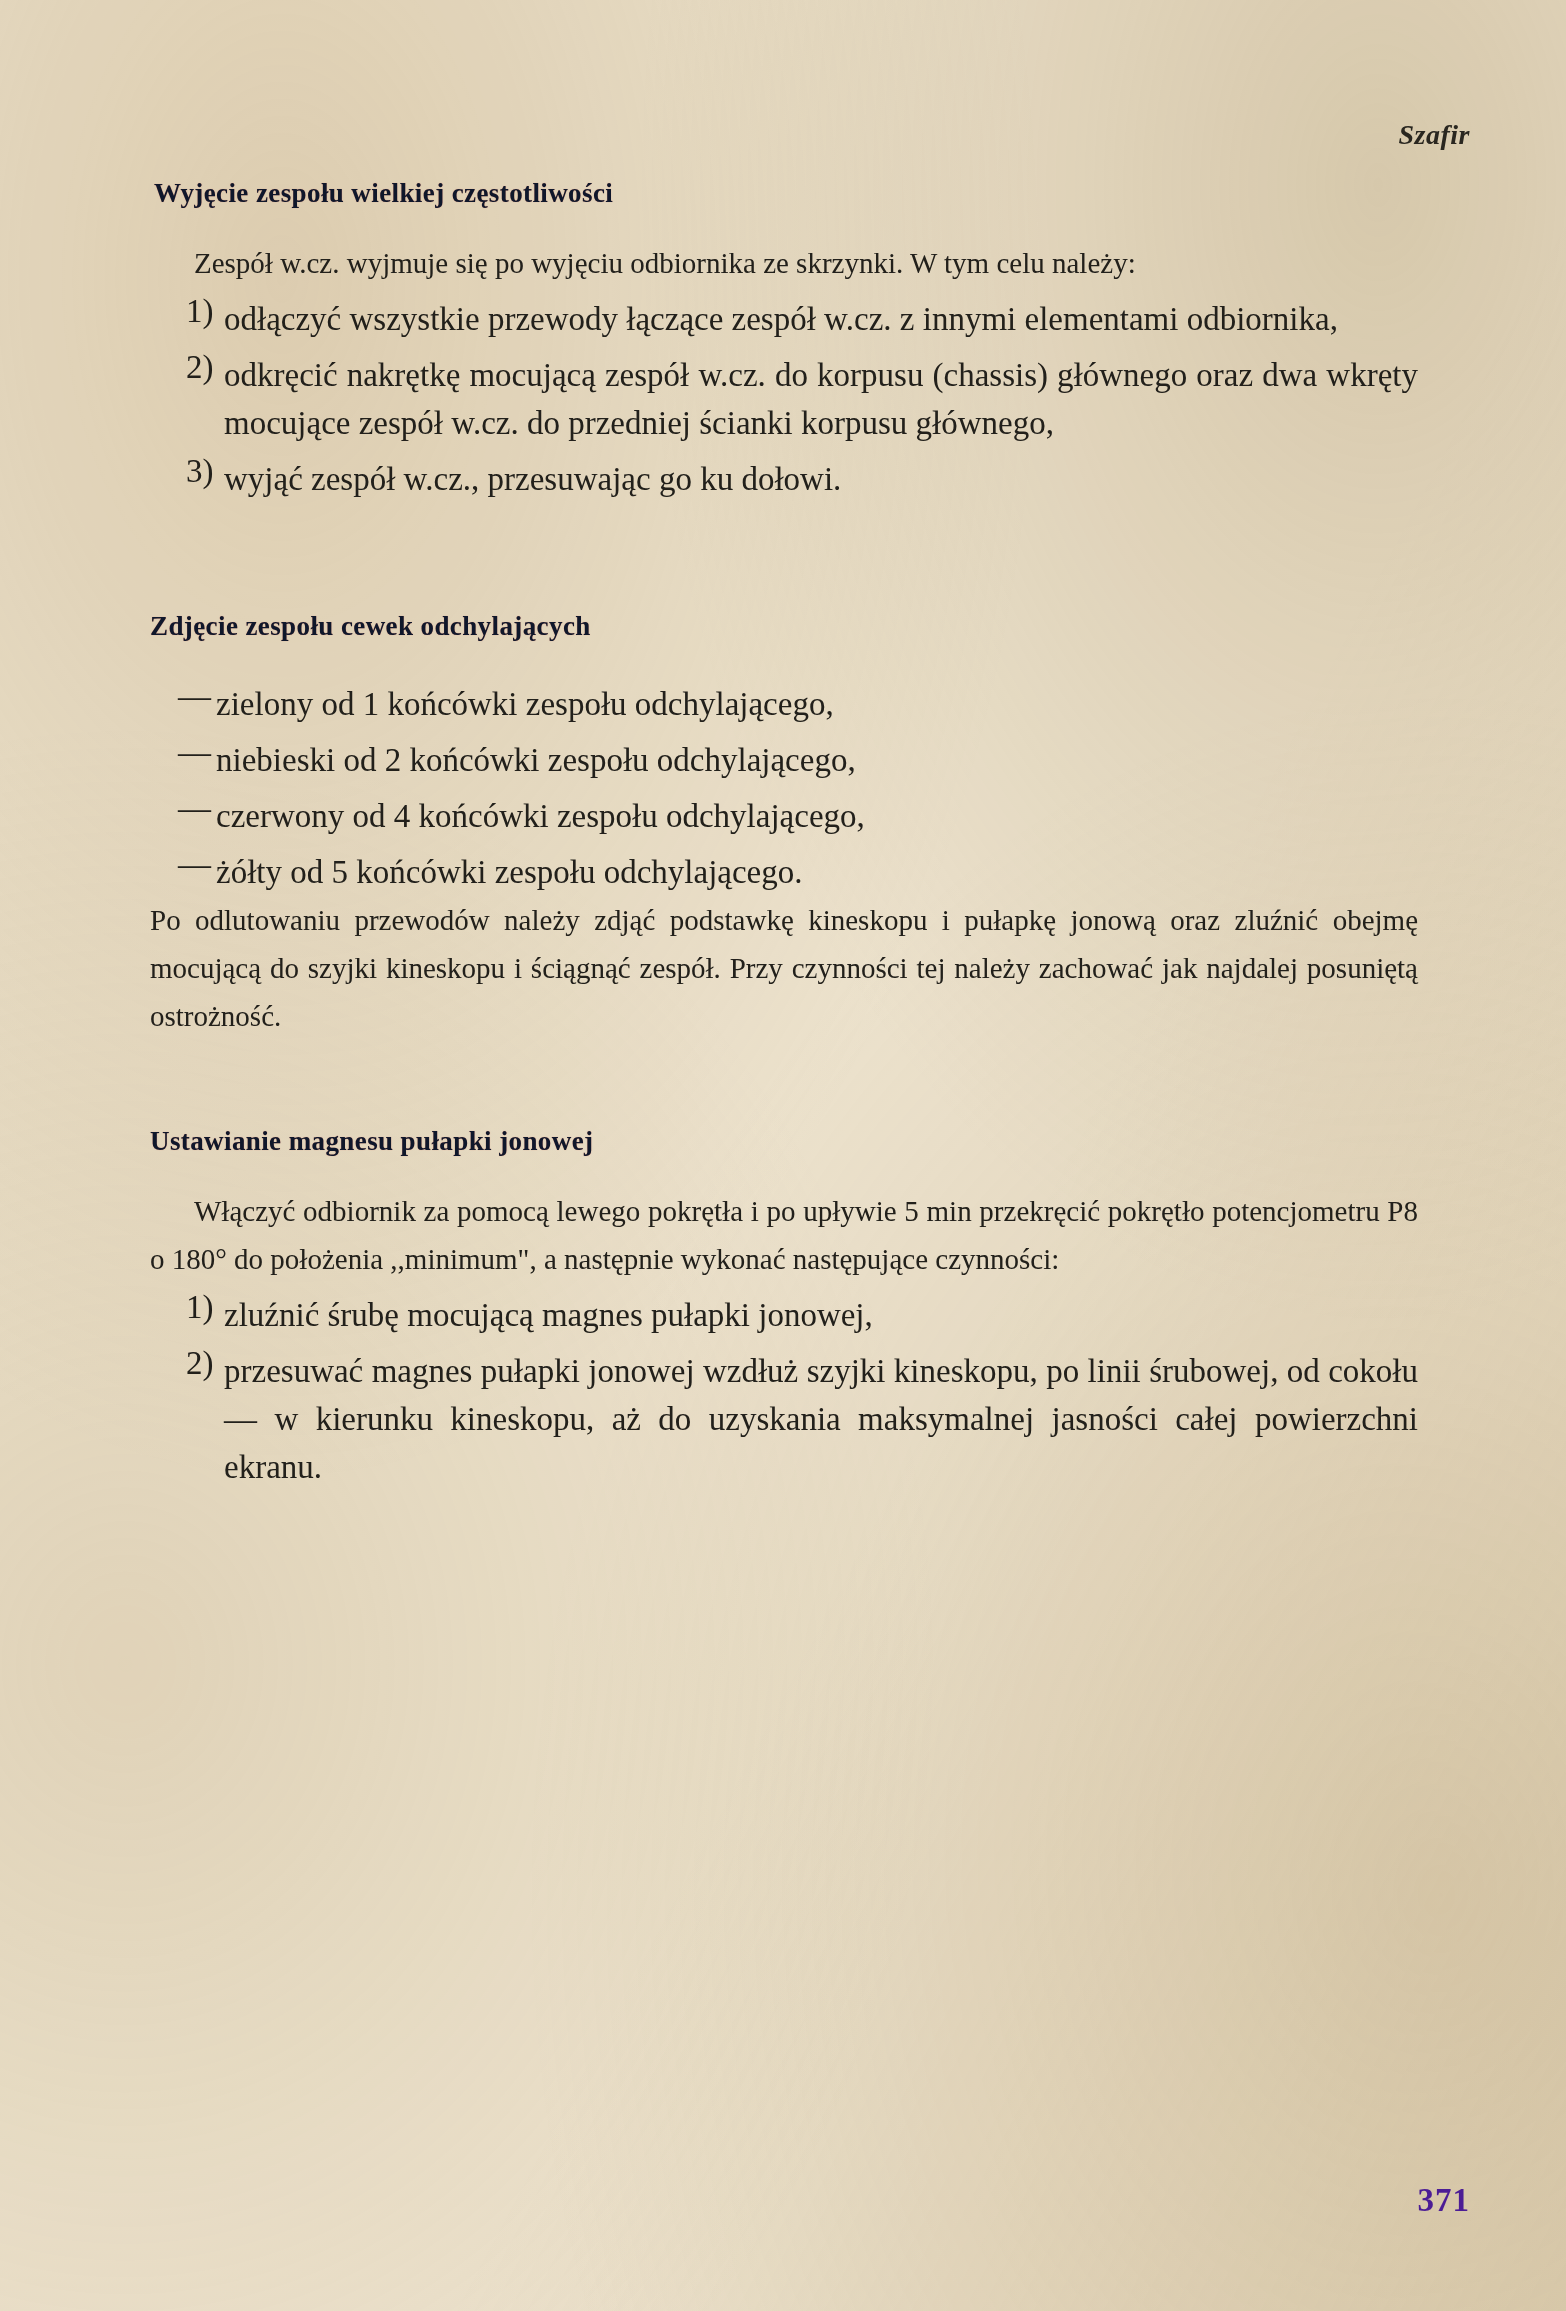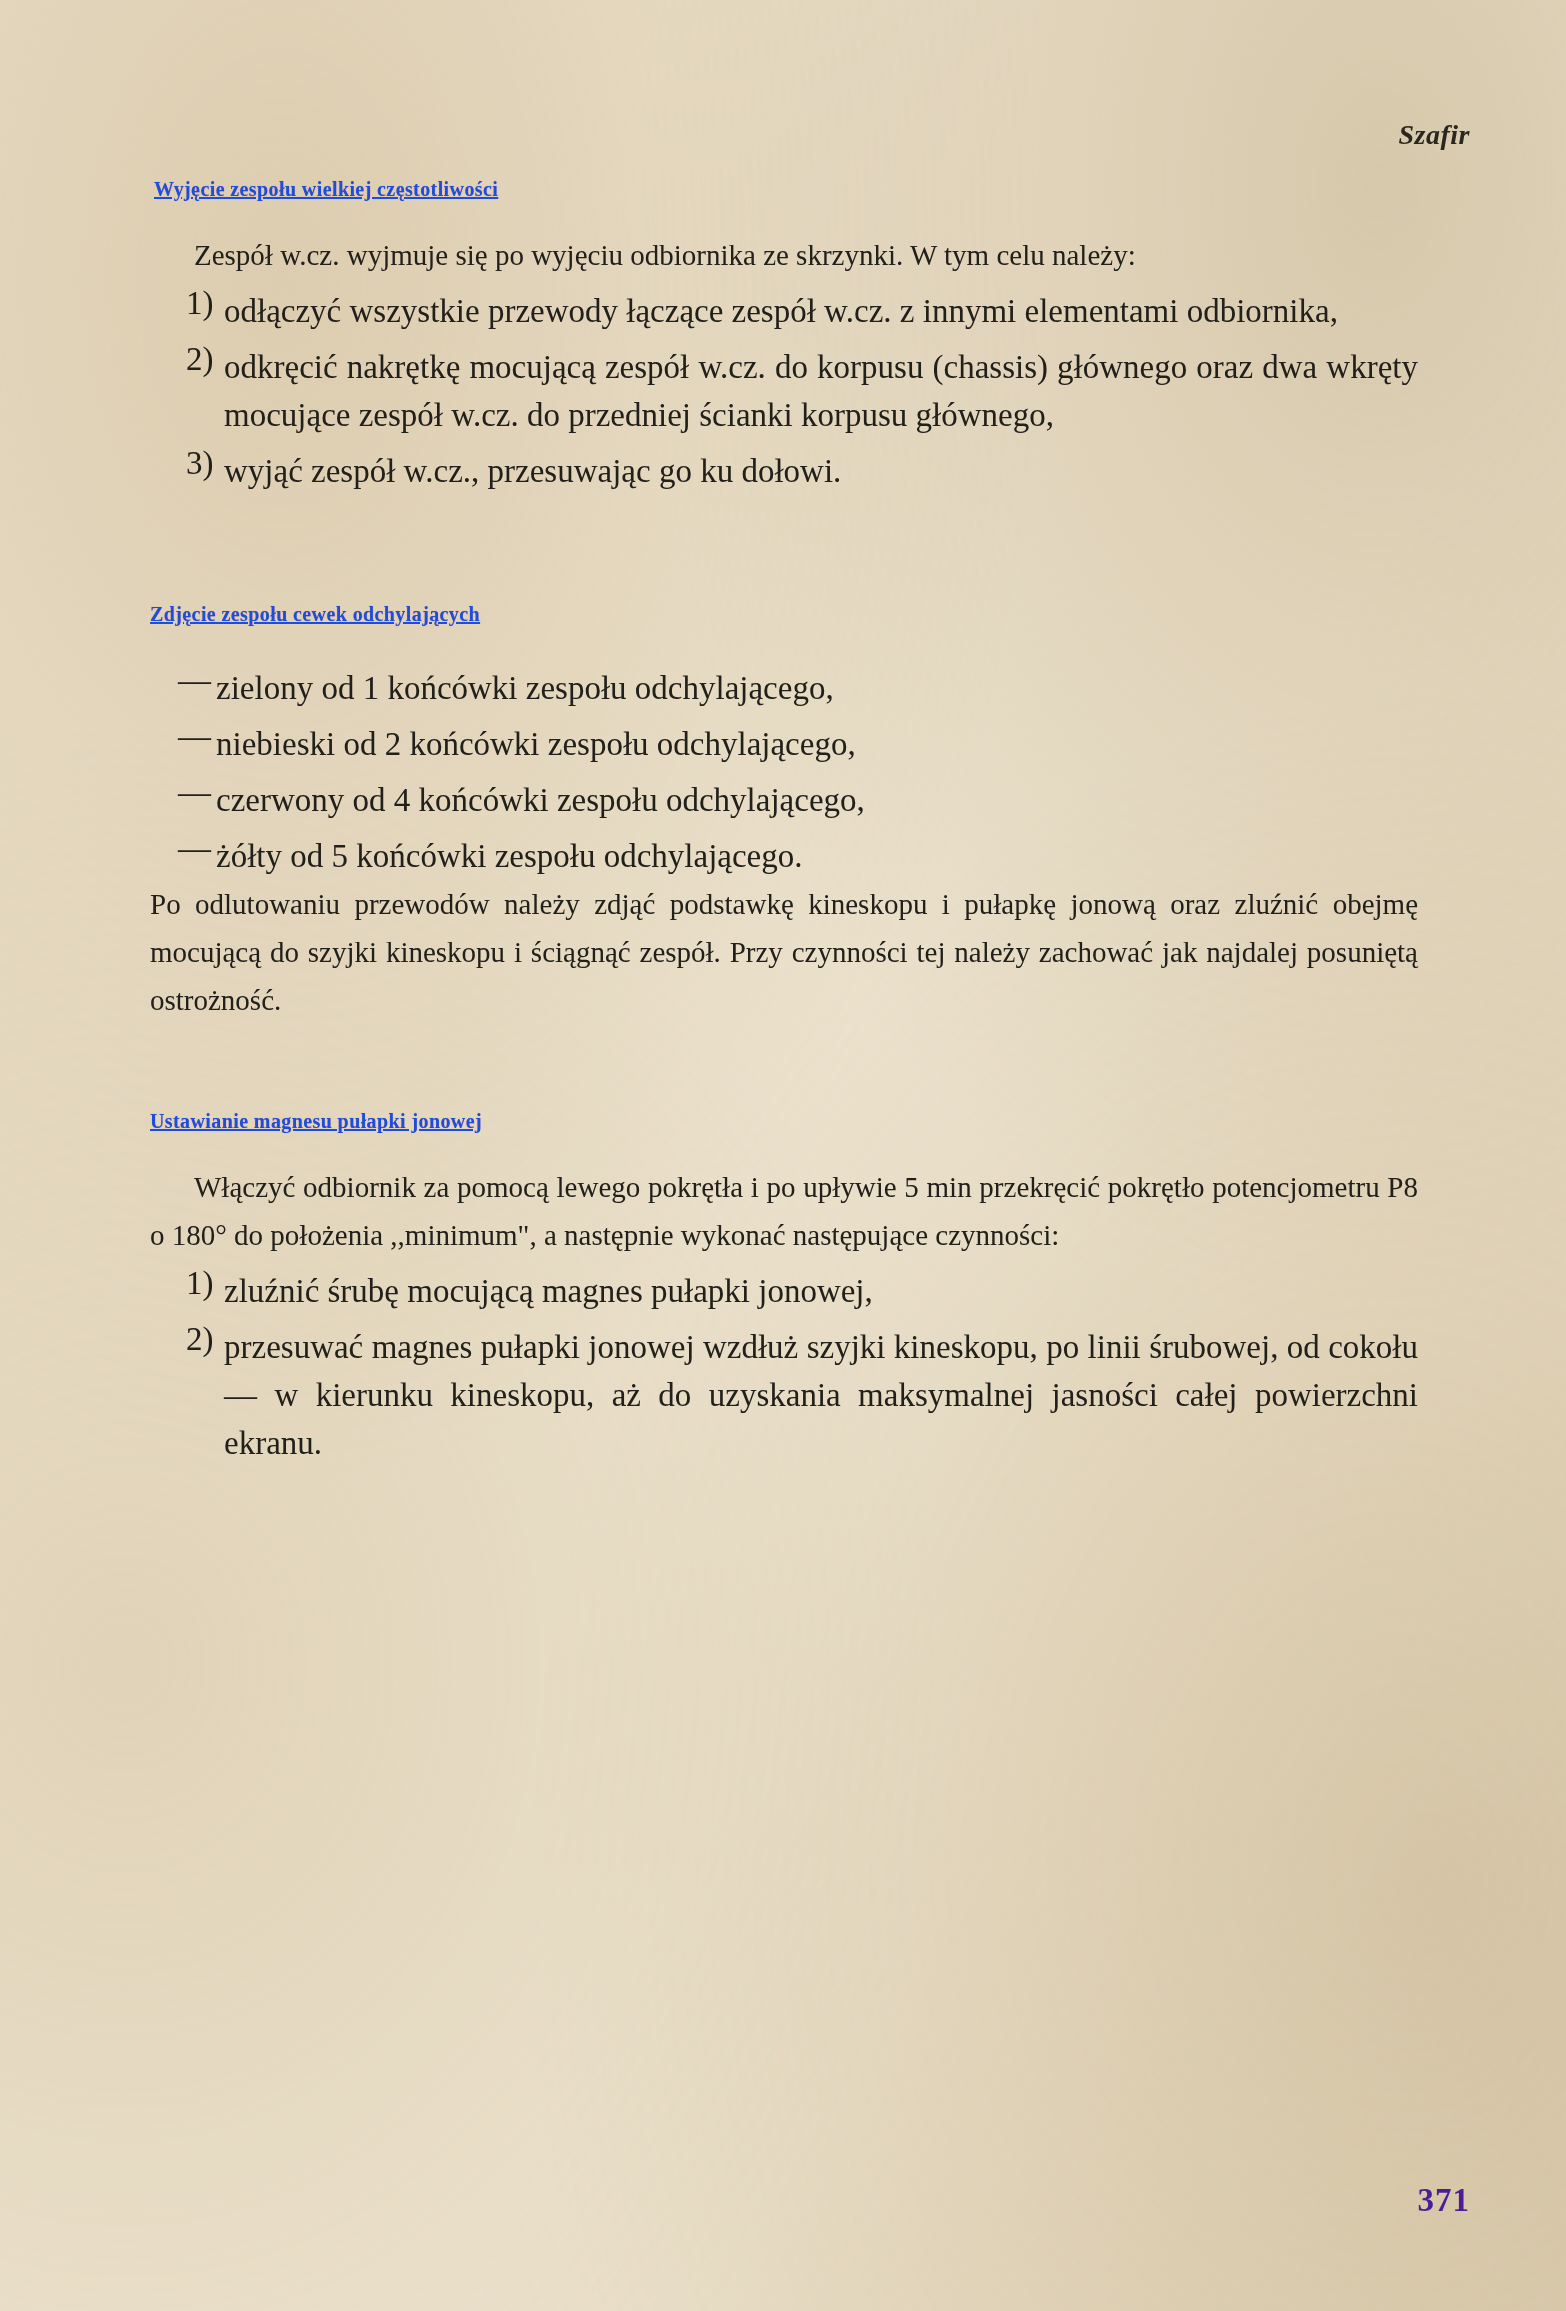--- a/index.html
+++ b/index.html
@@ -46,26 +46,25 @@
   }
   .content {
     position: absolute;
     left: 150px;
     top: 178px;
     width: 1268px;
   }
   h2.section {
     font-family: "Liberation Serif", serif;
     font-weight: bold;
-    font-size: 20px;
-    color: #1d4ed8;
+    font-size: 27px;
+    color: #0f172a;
     margin: 0 0 30px 0;
     letter-spacing: 0.4px;
     text-shadow: 0 0 1px rgba(226,96,74,0.55);
-    text-decoration: underline;
   }
   h2.section.s2 { margin-top: 108px; }
   h2.section.s3 { margin-top: 86px; }
   .sec-indent { padding-left: 4px; }
   p.body {
     font-size: 29px;
     line-height: 48px;
     margin: 0;
     text-align: justify;
     color: #22201b;

